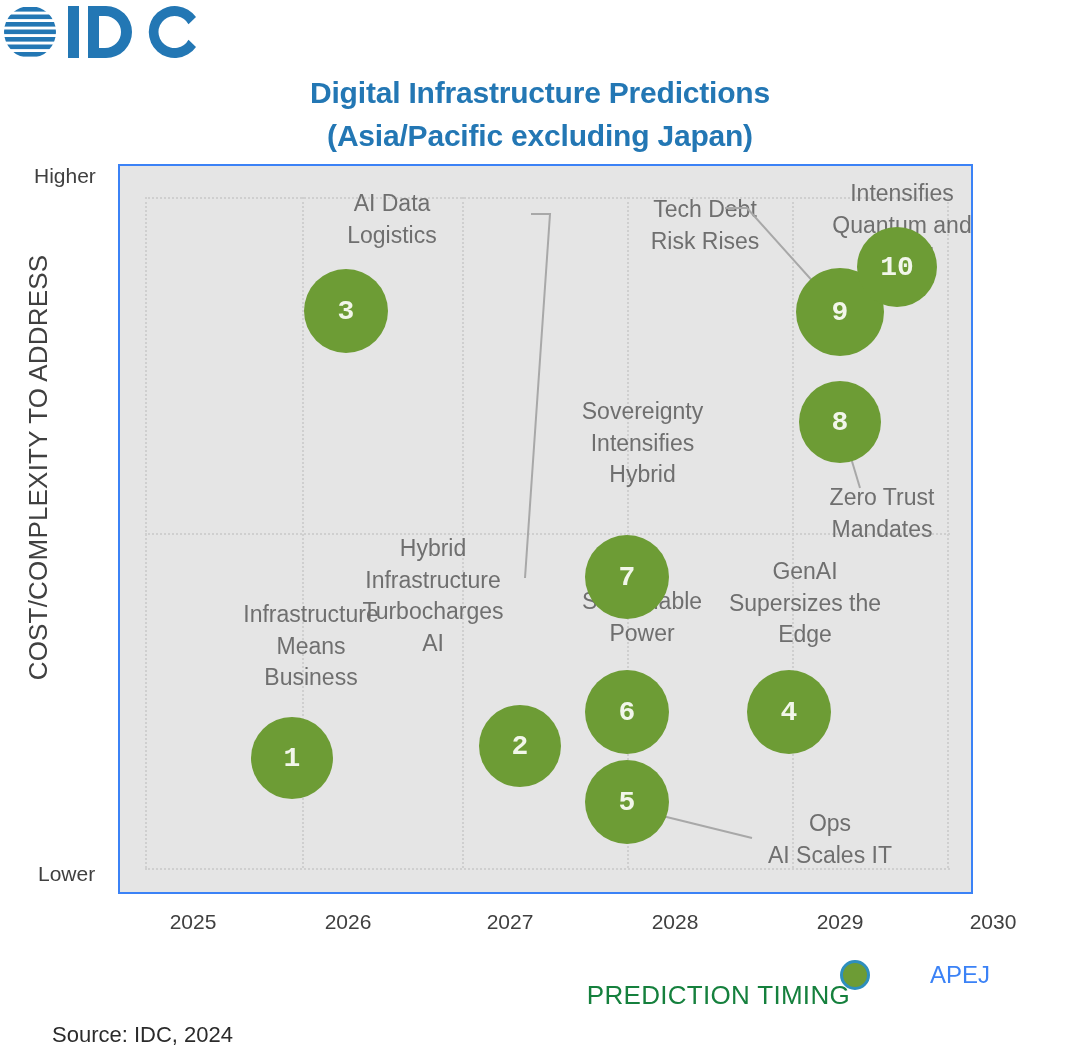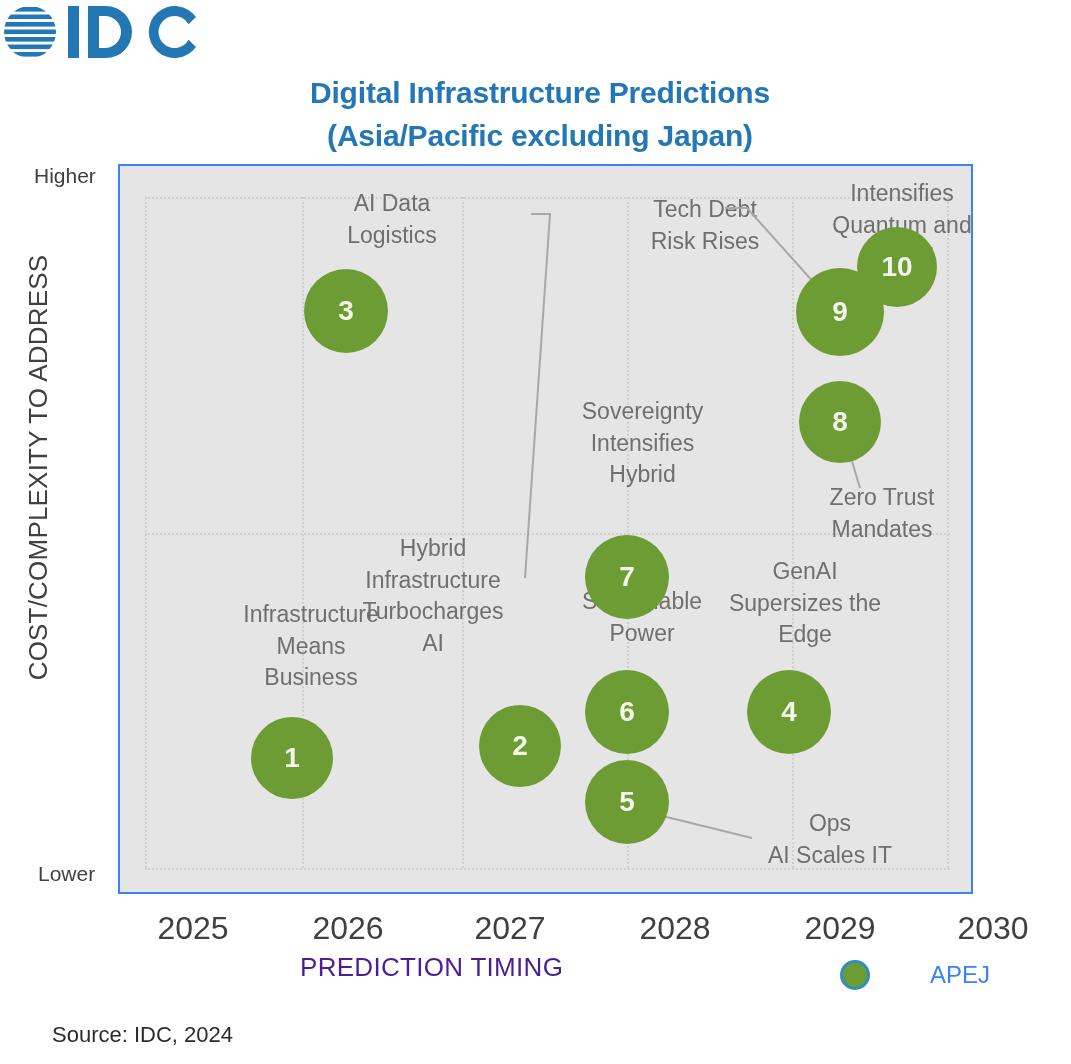--- a/index.html
+++ b/index.html
@@ -93,29 +93,29 @@
     top: 862px;
     color: #404040;
     font-size: 21px;
   }
   .x-tick {
     position: absolute;
     top: 910px;
     width: 120px;
     text-align: center;
     color: #404040;
-    font-size: 32px;
+    font-size: 21px;
   }
   #x-axis-title {
     position: absolute;
     left: 300px;
-    top: 952px;
+    top: 980px;
     width: 550px;
-    text-align: left;
-    color: #4c1d95;
+    text-align: right;
+    color: #15803d;
     font-size: 26px;
     letter-spacing: 0.3px;
   }
 
   
   #legend {
     position: absolute;
     left: 840px;
     top: 960px;
     display: flex;
@@ -150,20 +150,21 @@
     position: absolute;
     border-radius: 50%;
     background: #6d9c35;
     color: #f2f6ea;
     display: flex;
     align-items: center;
     justify-content: center;
     font-size: 28px;
     font-weight: bold;
     z-index: 6;
+    font-family: Liberation Mono, monospace;
   }
 
   
   .pt-label {
     position: absolute;
     color: #6f6f6f;
     font-size: 23px;
     line-height: 1.38;
     text-align: center;
     z-index: 4;

